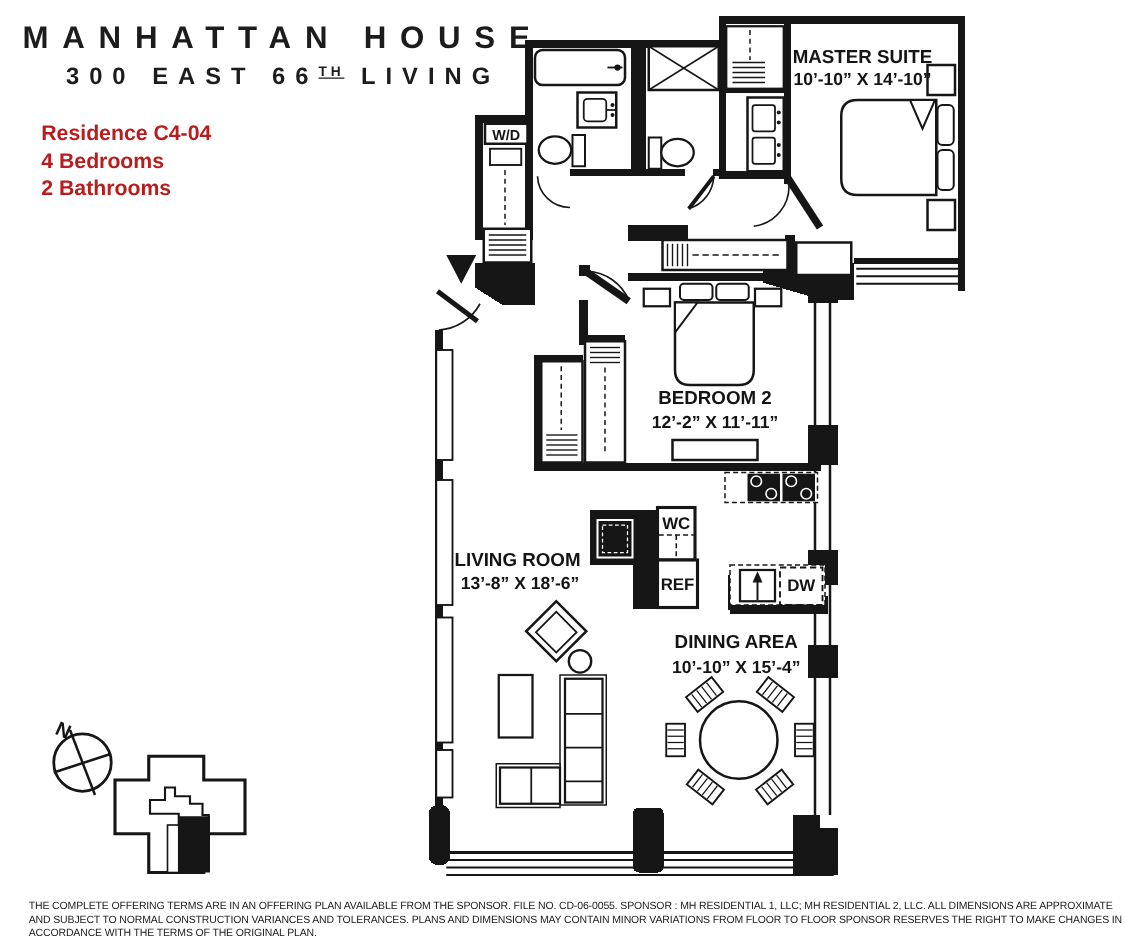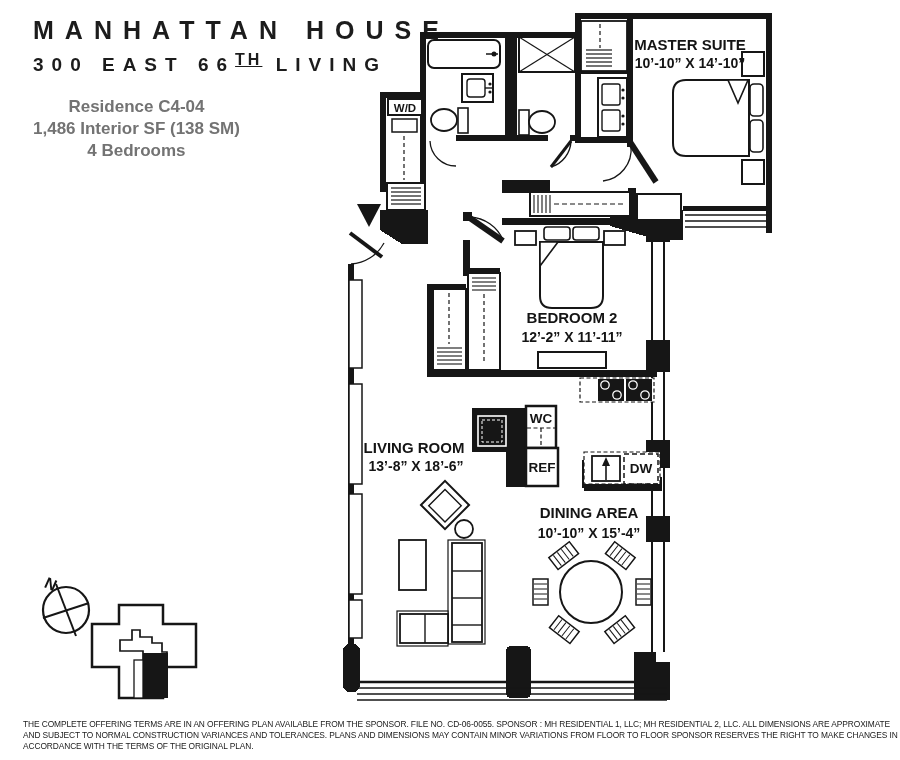--- a/index.html
+++ b/index.html
@@ -1,22 +1,22 @@
 <!DOCTYPE html>
 <html><head>
 <meta charset="utf-8">
 <style>
   html,body{margin:0;padding:0;background:#fff;}
   .page{position:relative;width:900px;height:760px;background:#fff;overflow:hidden;
         font-family:"Liberation Sans",sans-serif;color:#151515;}
-  .hdr{position:absolute;left:33px;top:16px;}
+  .hdr{position:absolute;left:18px;top:16px;text-align:center;}
   .hdr h1{margin:0;font-size:25px;font-weight:700;letter-spacing:11px;color:#1c1c1c;white-space:nowrap;}
   .hdr h2{margin:6px 0 0 0;font-size:19px;font-weight:700;letter-spacing:8px;color:#1c1c1c;white-space:nowrap;}
-  .hdr h2 sup{font-size:16px;letter-spacing:3px;vertical-align:6px;text-decoration:underline;}
-  .info{position:absolute;left:33px;top:96px;font-size:17px;font-weight:700;line-height:22px;color:#737373;text-align:center;}
+  .hdr h2 sup{font-size:11px;letter-spacing:3px;vertical-align:6px;text-decoration:underline;}
+  .info{position:absolute;left:33px;top:96px;font-size:17px;font-weight:700;line-height:22px;color:#b91c1c;}
   .plan{position:absolute;left:0;top:0;}
   svg text{font-family:"Liberation Sans",sans-serif;fill:#141414;}
   .room-name{font-size:15px;font-weight:700;}
   .room-dim{font-size:14px;font-weight:700;}
   .fix-label{font-size:13.5px;font-weight:700;}
   .wd-label{font-size:11.5px;font-weight:700;}
   .n-label{font-size:16px;font-weight:700;}
   .foot{position:absolute;left:23px;top:719px;width:882px;font-size:8.4px;line-height:11px;
         font-weight:400;letter-spacing:-0.1px;color:#1a1a1a;}
 </style>
@@ -24,22 +24,22 @@
 <body>
 
 <div class="page">
 
   <div class="hdr">
     <h1>MANHATTAN HOUSE</h1>
     <h2><span>300 EAST 66</span><sup>TH</sup><span> LIVING</span></h2>
   </div>
   <div class="info">
     <div>Residence C4-04</div>
-    <div>1,486 Interior SF (138 SM)</div>
     <div>4 Bedrooms</div>
+    <div>2 Bathrooms</div>
   </div>
 
   <svg class="plan" width="900" height="760" viewBox="0 0 900 760">
 
     <g fill="#161616" stroke="none" shape-rendering="crispEdges">
 
       <rect x="575" y="13" width="197" height="6"></rect>
       <rect x="766" y="13" width="6" height="200"></rect>
       <rect x="575" y="13" width="6" height="130"></rect>
       <rect x="627" y="13" width="6" height="130"></rect>

